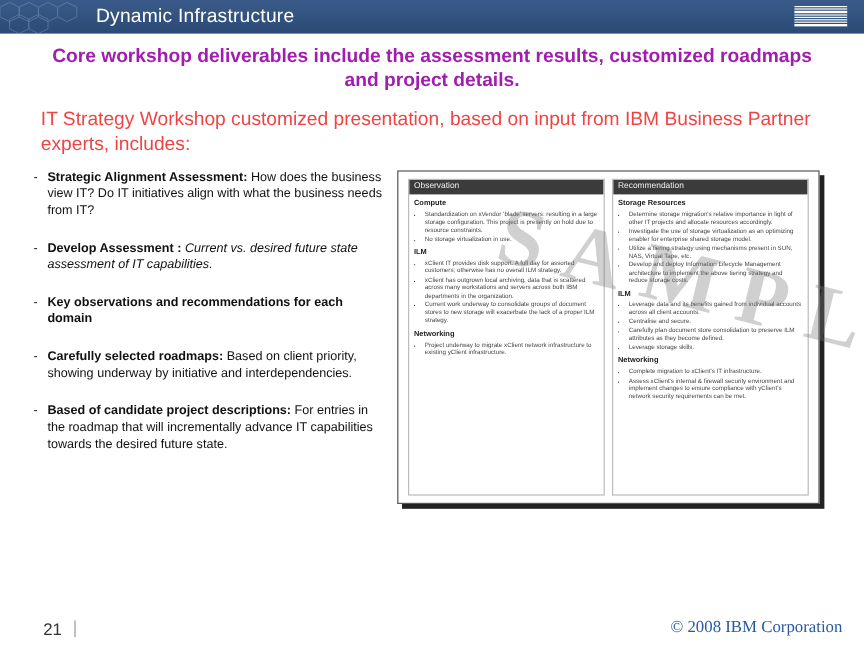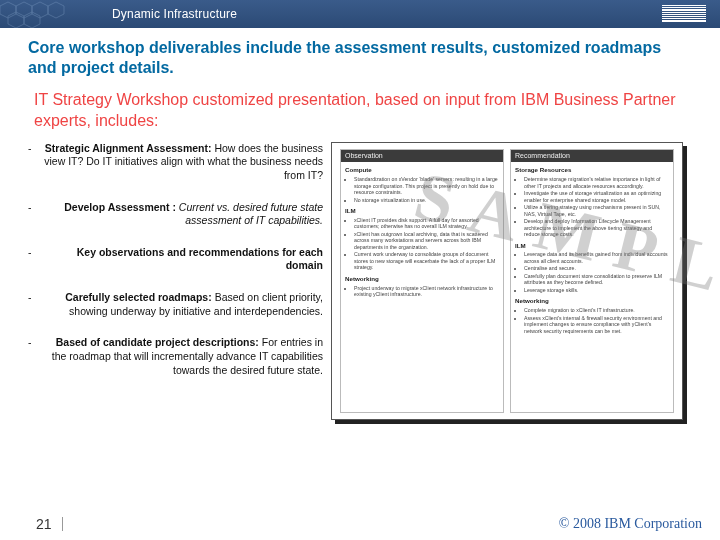--- a/index.html
+++ b/index.html
@@ -20,38 +20,39 @@
     align-items: center;
   }
   .hex-pattern {
     position: absolute;
     left: 0; top: 0;
     width: 95px; height: 28px;
     opacity: 0.35;
   }
   .header-title {
     color: #fff;
-    font-size: 12px;
-    margin-left: 112px;
+    font-size: 16px;
+    margin-left: 80px;
     letter-spacing: 0.2px;
   }
   .ibm-logo {
     position: absolute;
     right: 14px; top: 5px;
     display: flex;
     flex-direction: column;
     gap: 1px;
   }
   .ibm-logo .bar { width: 44px; height: 1.2px; background: #fff; }
   .slide-title {
     font-size: 16px;
     font-weight: bold;
-    color: #0369a1;
+    color: #a21caf;
     margin: 10px 28px 2px 28px;
     line-height: 1.25;
+    text-align: center;
   }
   .intro {
     font-size: 16px;
     color: #ef4444;
     margin: 12px 34px 10px 34px;
     line-height: 1.3;
   }
   .content {
     display: flex;
     align-items: flex-start;
@@ -62,21 +63,21 @@
     width: 295px;
   }
   .bullet {
     font-size: 10.5px;
     color: #111;
     line-height: 1.3;
     margin-bottom: 18px;
     display: flex;
   }
   .bullet .dash { margin-right: 8px; color:#111; }
-  .bullet .body { flex:1;text-align:right; }
+  .bullet .body { flex:1; }
   .bullet b { font-weight: bold; }
   .bullet i { }
   .sample-wrap {
     position: relative;
     width: 360px;
     height: 285px;
   }
   .sample-shadow {
     position: absolute;
     left: 4px; top: 4px;

